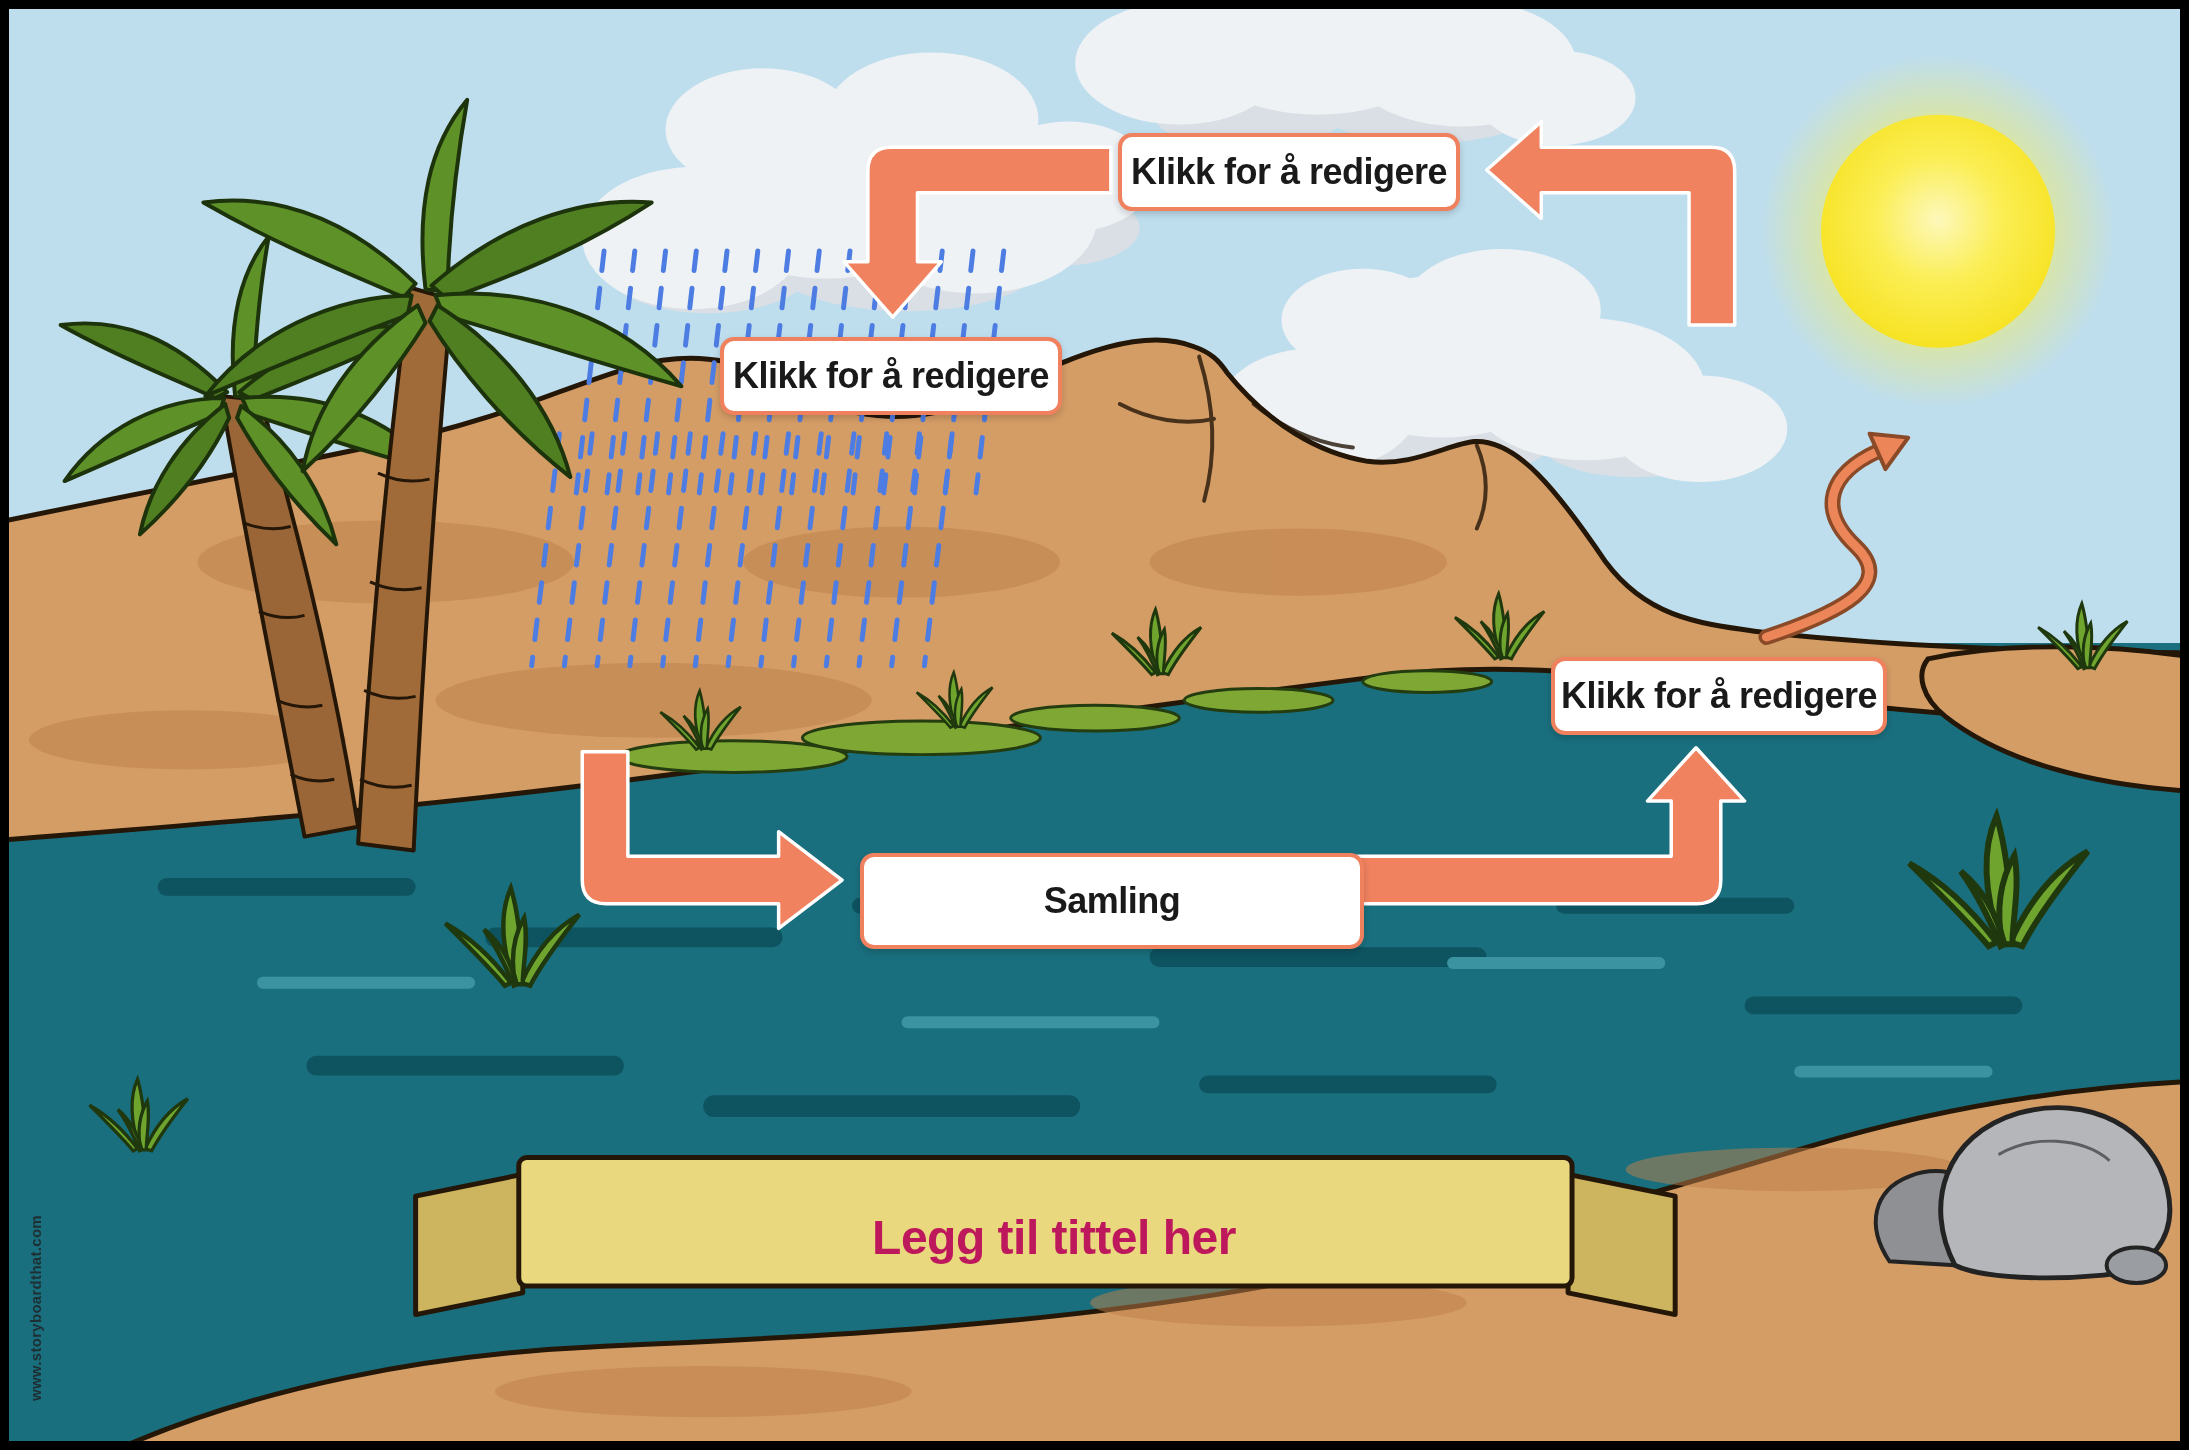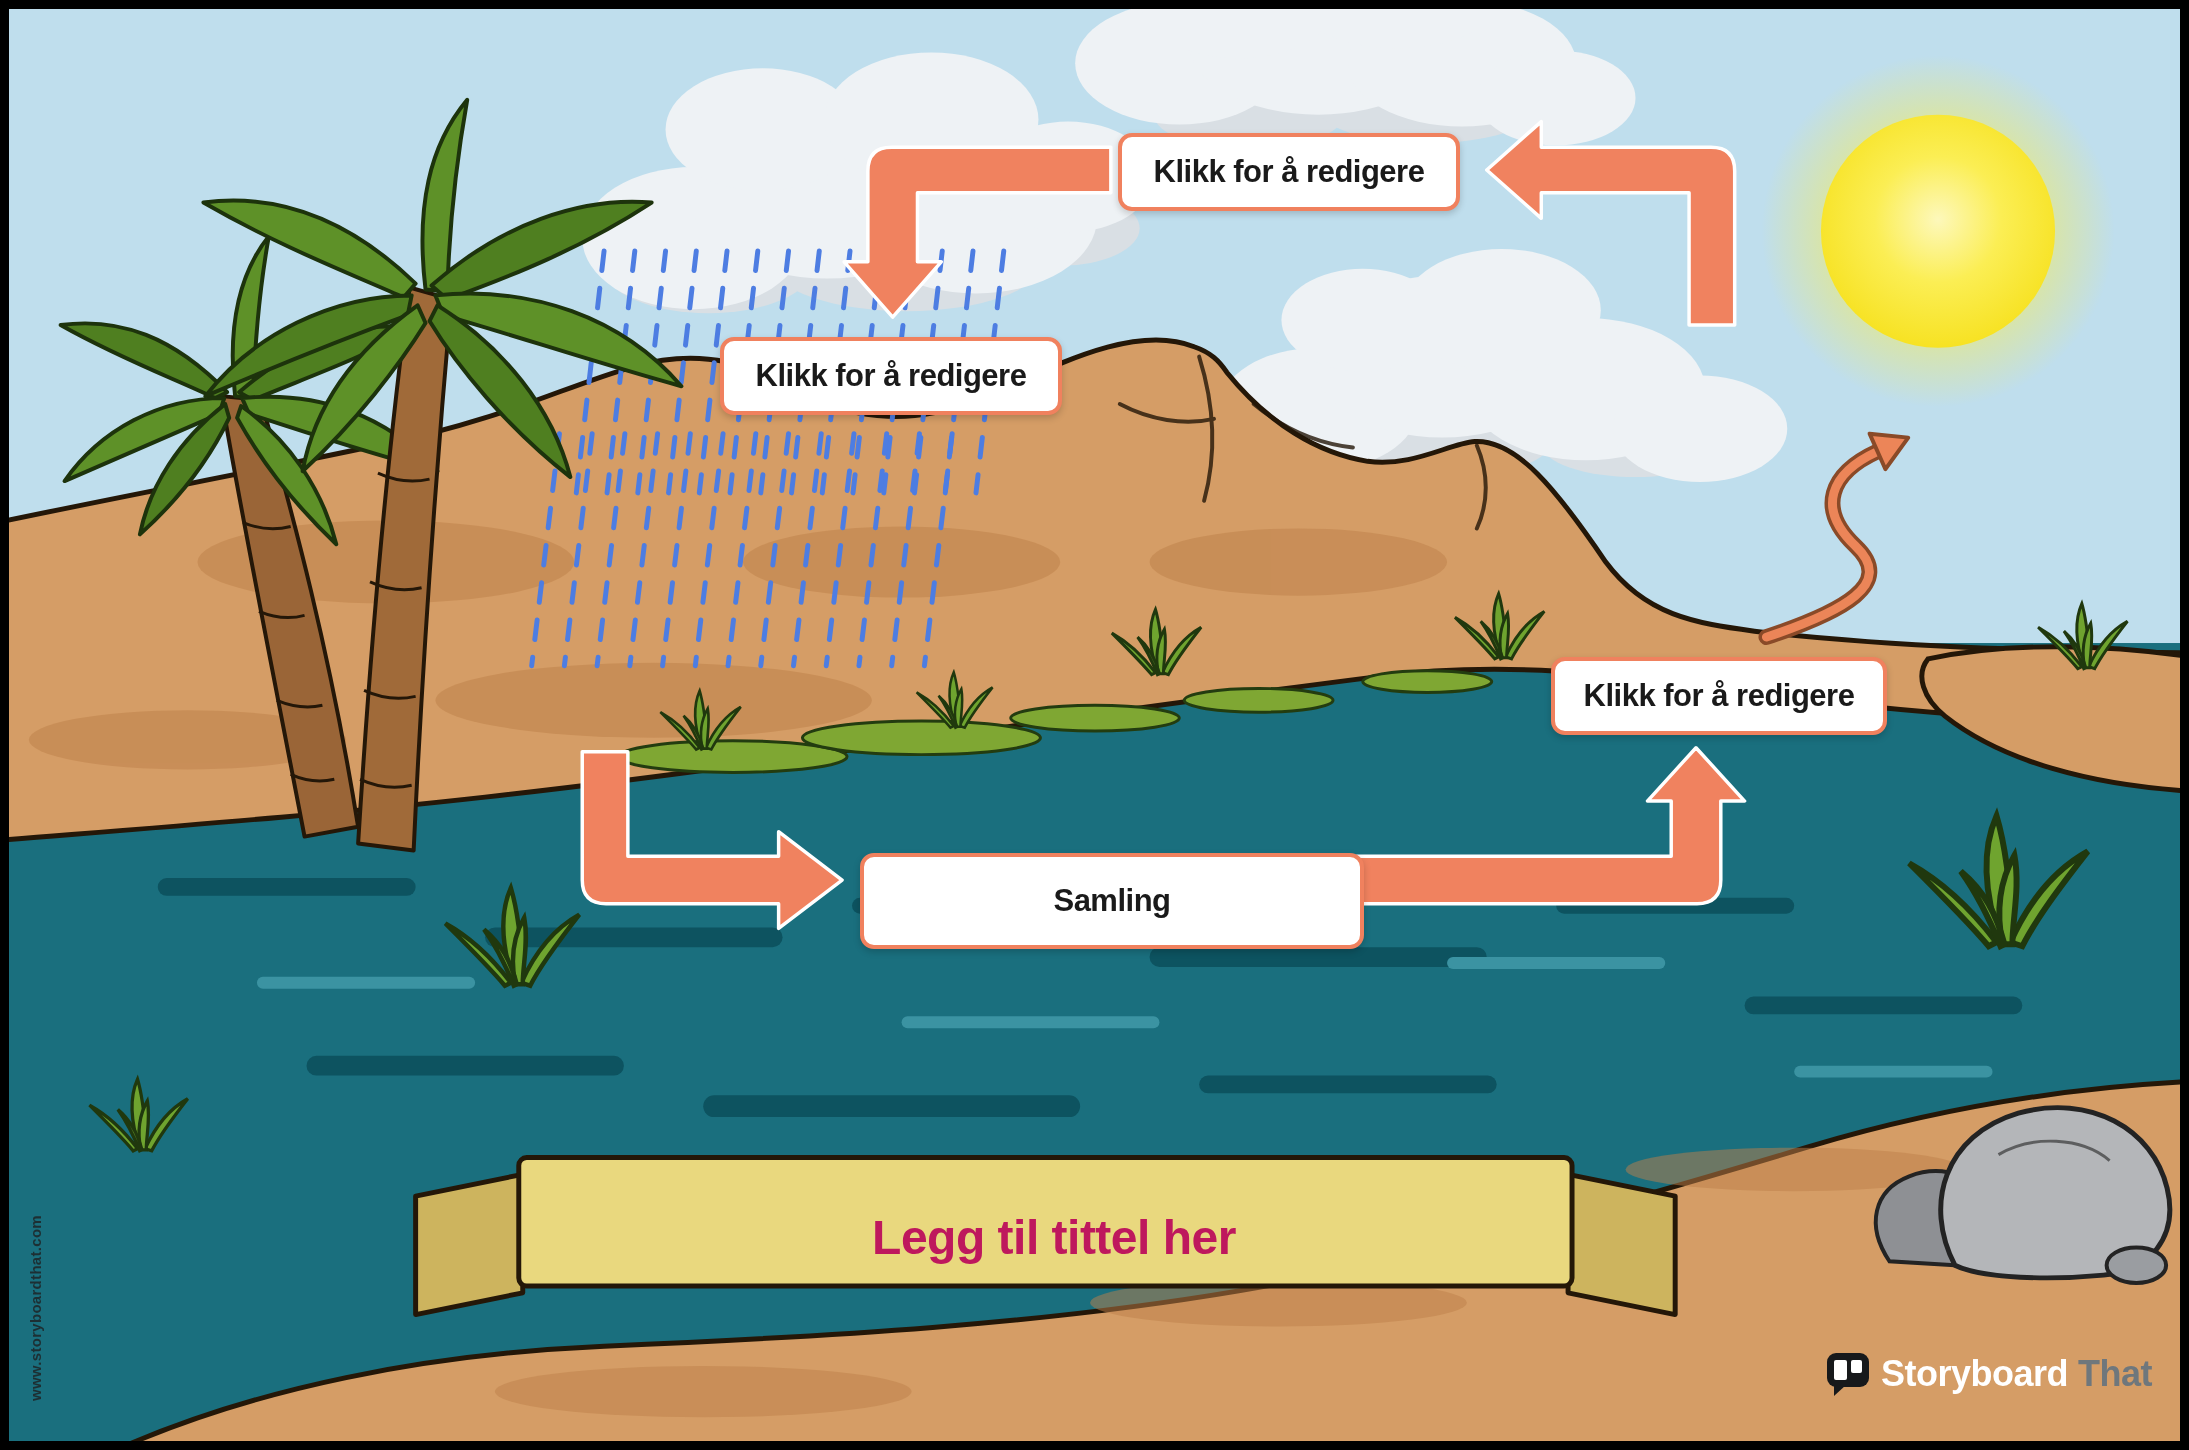--- a/index.html
+++ b/index.html
@@ -20,21 +20,21 @@
   .label-box{
     position:absolute;
     background:#ffffff;
     border:4px solid #f0815e;
     border-radius:14px;
     display:flex;align-items:center;justify-content:center;
     box-shadow:0 3px 7px rgba(0,0,0,.18);
     box-sizing:border-box;
   }
   .label-box span{
-    font-weight:bold;font-size:31px;color:#1a1a1a;letter-spacing:-0.5px;white-space:nowrap;
+    font-weight:bold;font-size:36px;color:#1a1a1a;letter-spacing:-0.5px;white-space:nowrap;
   }
   .banner-title{
     position:absolute;left:545px;top:1180px;width:1000px;height:96px;
     display:flex;align-items:center;justify-content:center;
     font-weight:bold;font-size:48px;color:#be185d;letter-spacing:-0.5px;
   }
   .watermark{
     position:absolute;left:18px;bottom:40px;
     writing-mode:vertical-rl;transform:rotate(180deg);
     font-size:15px;font-weight:bold;color:#1d2f33;letter-spacing:0.3px;
@@ -284,24 +284,14 @@
     <span>Klikk for å redigere</span>
   </div>
   <div class="label-box" style="left:851px;top:844px;width:504px;height:96px;">
     <span>Samling</span>
   </div>
 
   <div class="banner-title">Legg til tittel her</div>
 
   <div class="watermark">www.storyboardthat.com</div>
 
-  <div class="logo">
-    <svg width="46" height="46" viewBox="0 0 46 46">
-      <rect x="2" y="2" width="42" height="34" rx="9" fill="#17191b"></rect>
-      <path d="M 9,34 L 9,45 L 21,34 Z" fill="#17191b"></path>
-      <rect x="9" y="9" width="13" height="20" rx="2" fill="#ffffff"></rect>
-      <rect x="26" y="9" width="11" height="13" rx="2" fill="#ffffff"></rect>
-    </svg>
-    <span class="p1">Storyboard</span>
-      <span class="p2">That</span>
-  </div>
 
 </div>
 
 </body></html>

